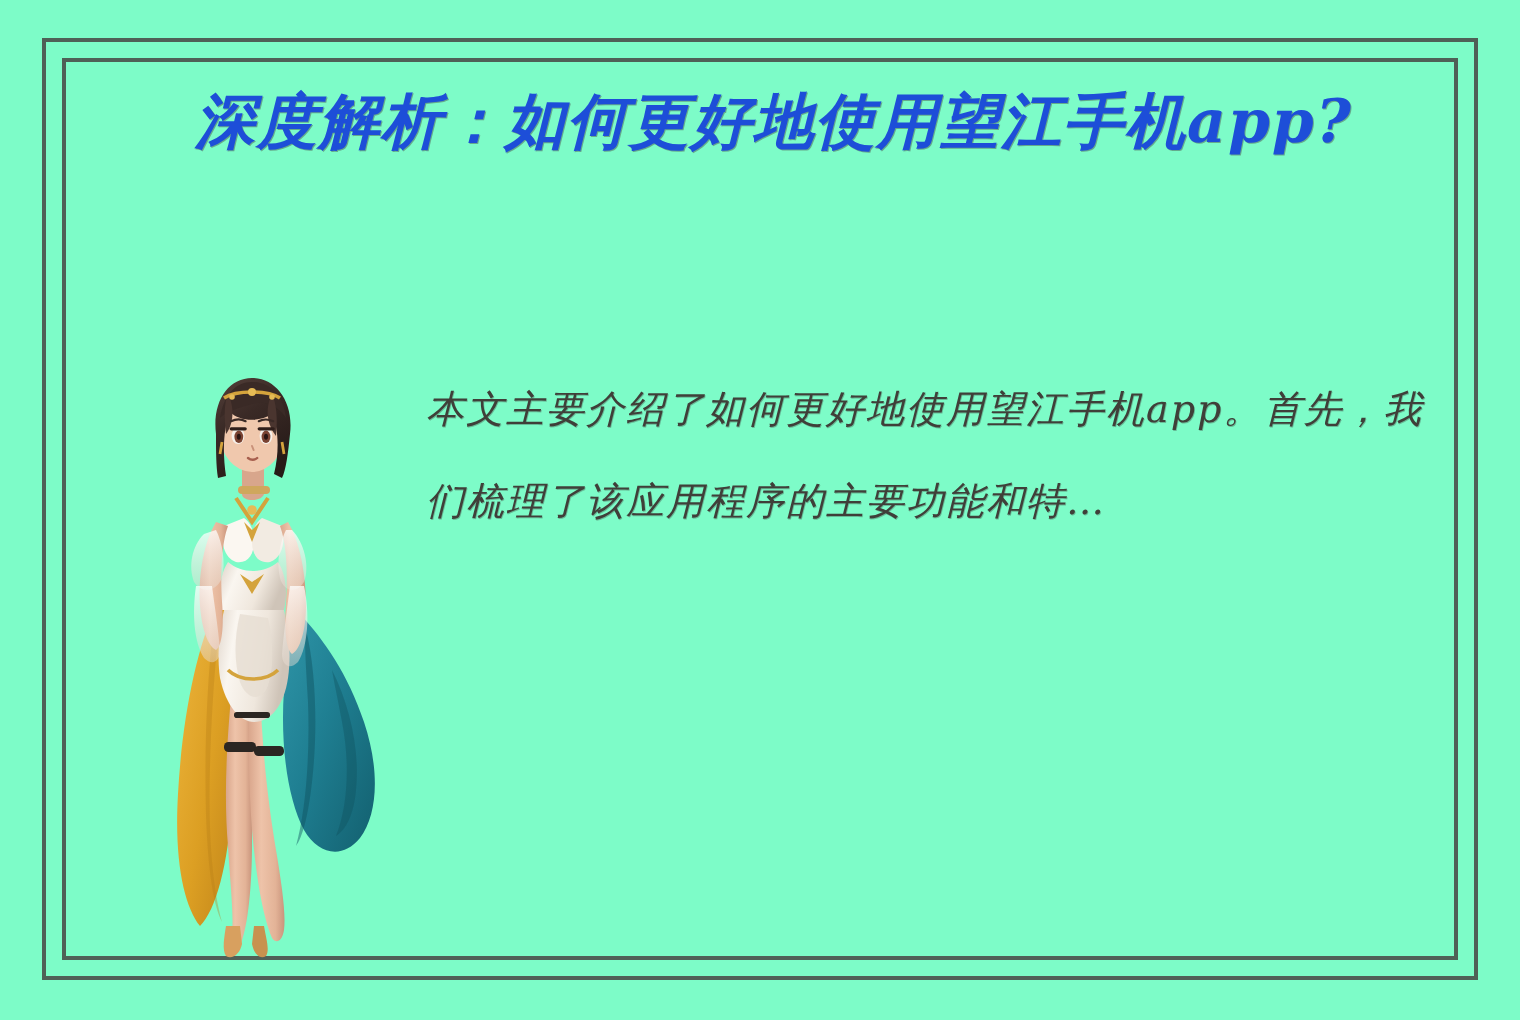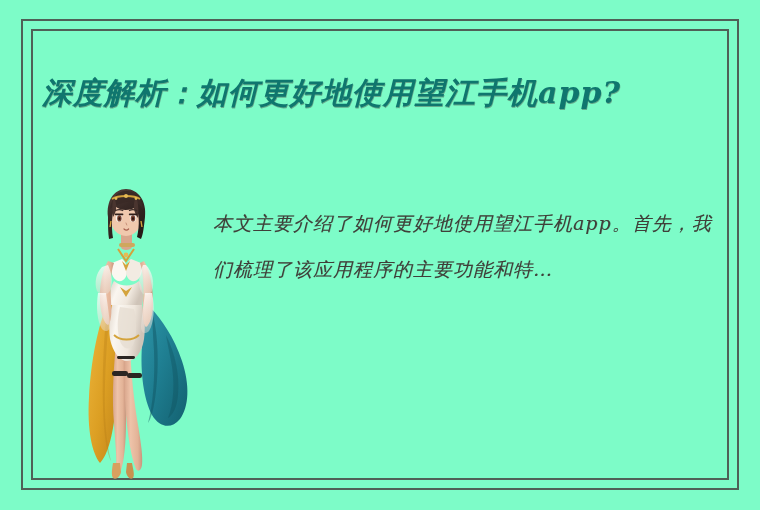--- a/index.html
+++ b/index.html
@@ -40,39 +40,40 @@
     height: 451px;
     border: 2px solid #4f6057;
     box-sizing: border-box;
     pointer-events: none;
   }
 
   
   #title {
     position: absolute;
     left: 42px;
-    top: 70px;
+    top: 39px;
     width: 690px;
-    color: #0f766e;
+    color: #1d4ed8;
     font-family: "DejaVu Serif", "Liberation Serif", serif;
     font-style: italic;
     font-weight: 700;
     font-size: 30px;
     line-height: 46px;
     letter-spacing: 1px;
     white-space: normal;
     word-break: break-all;
     text-shadow: 0.5px 0.5px 0 rgba(74,74,66,0.45);
+    text-align: center;
   }
 
   
   #summary {
     position: absolute;
     left: 213px;
-    top: 200px;
+    top: 182px;
     width: 500px;
     color: #3f3f39;
     font-family: "DejaVu Serif", "Liberation Serif", serif;
     font-style: italic;
     font-size: 19px;
     line-height: 46px;
     letter-spacing: 1px;
     word-break: break-all;
     text-shadow: 0.4px 0.4px 0 rgba(63,63,57,0.35);
   }

